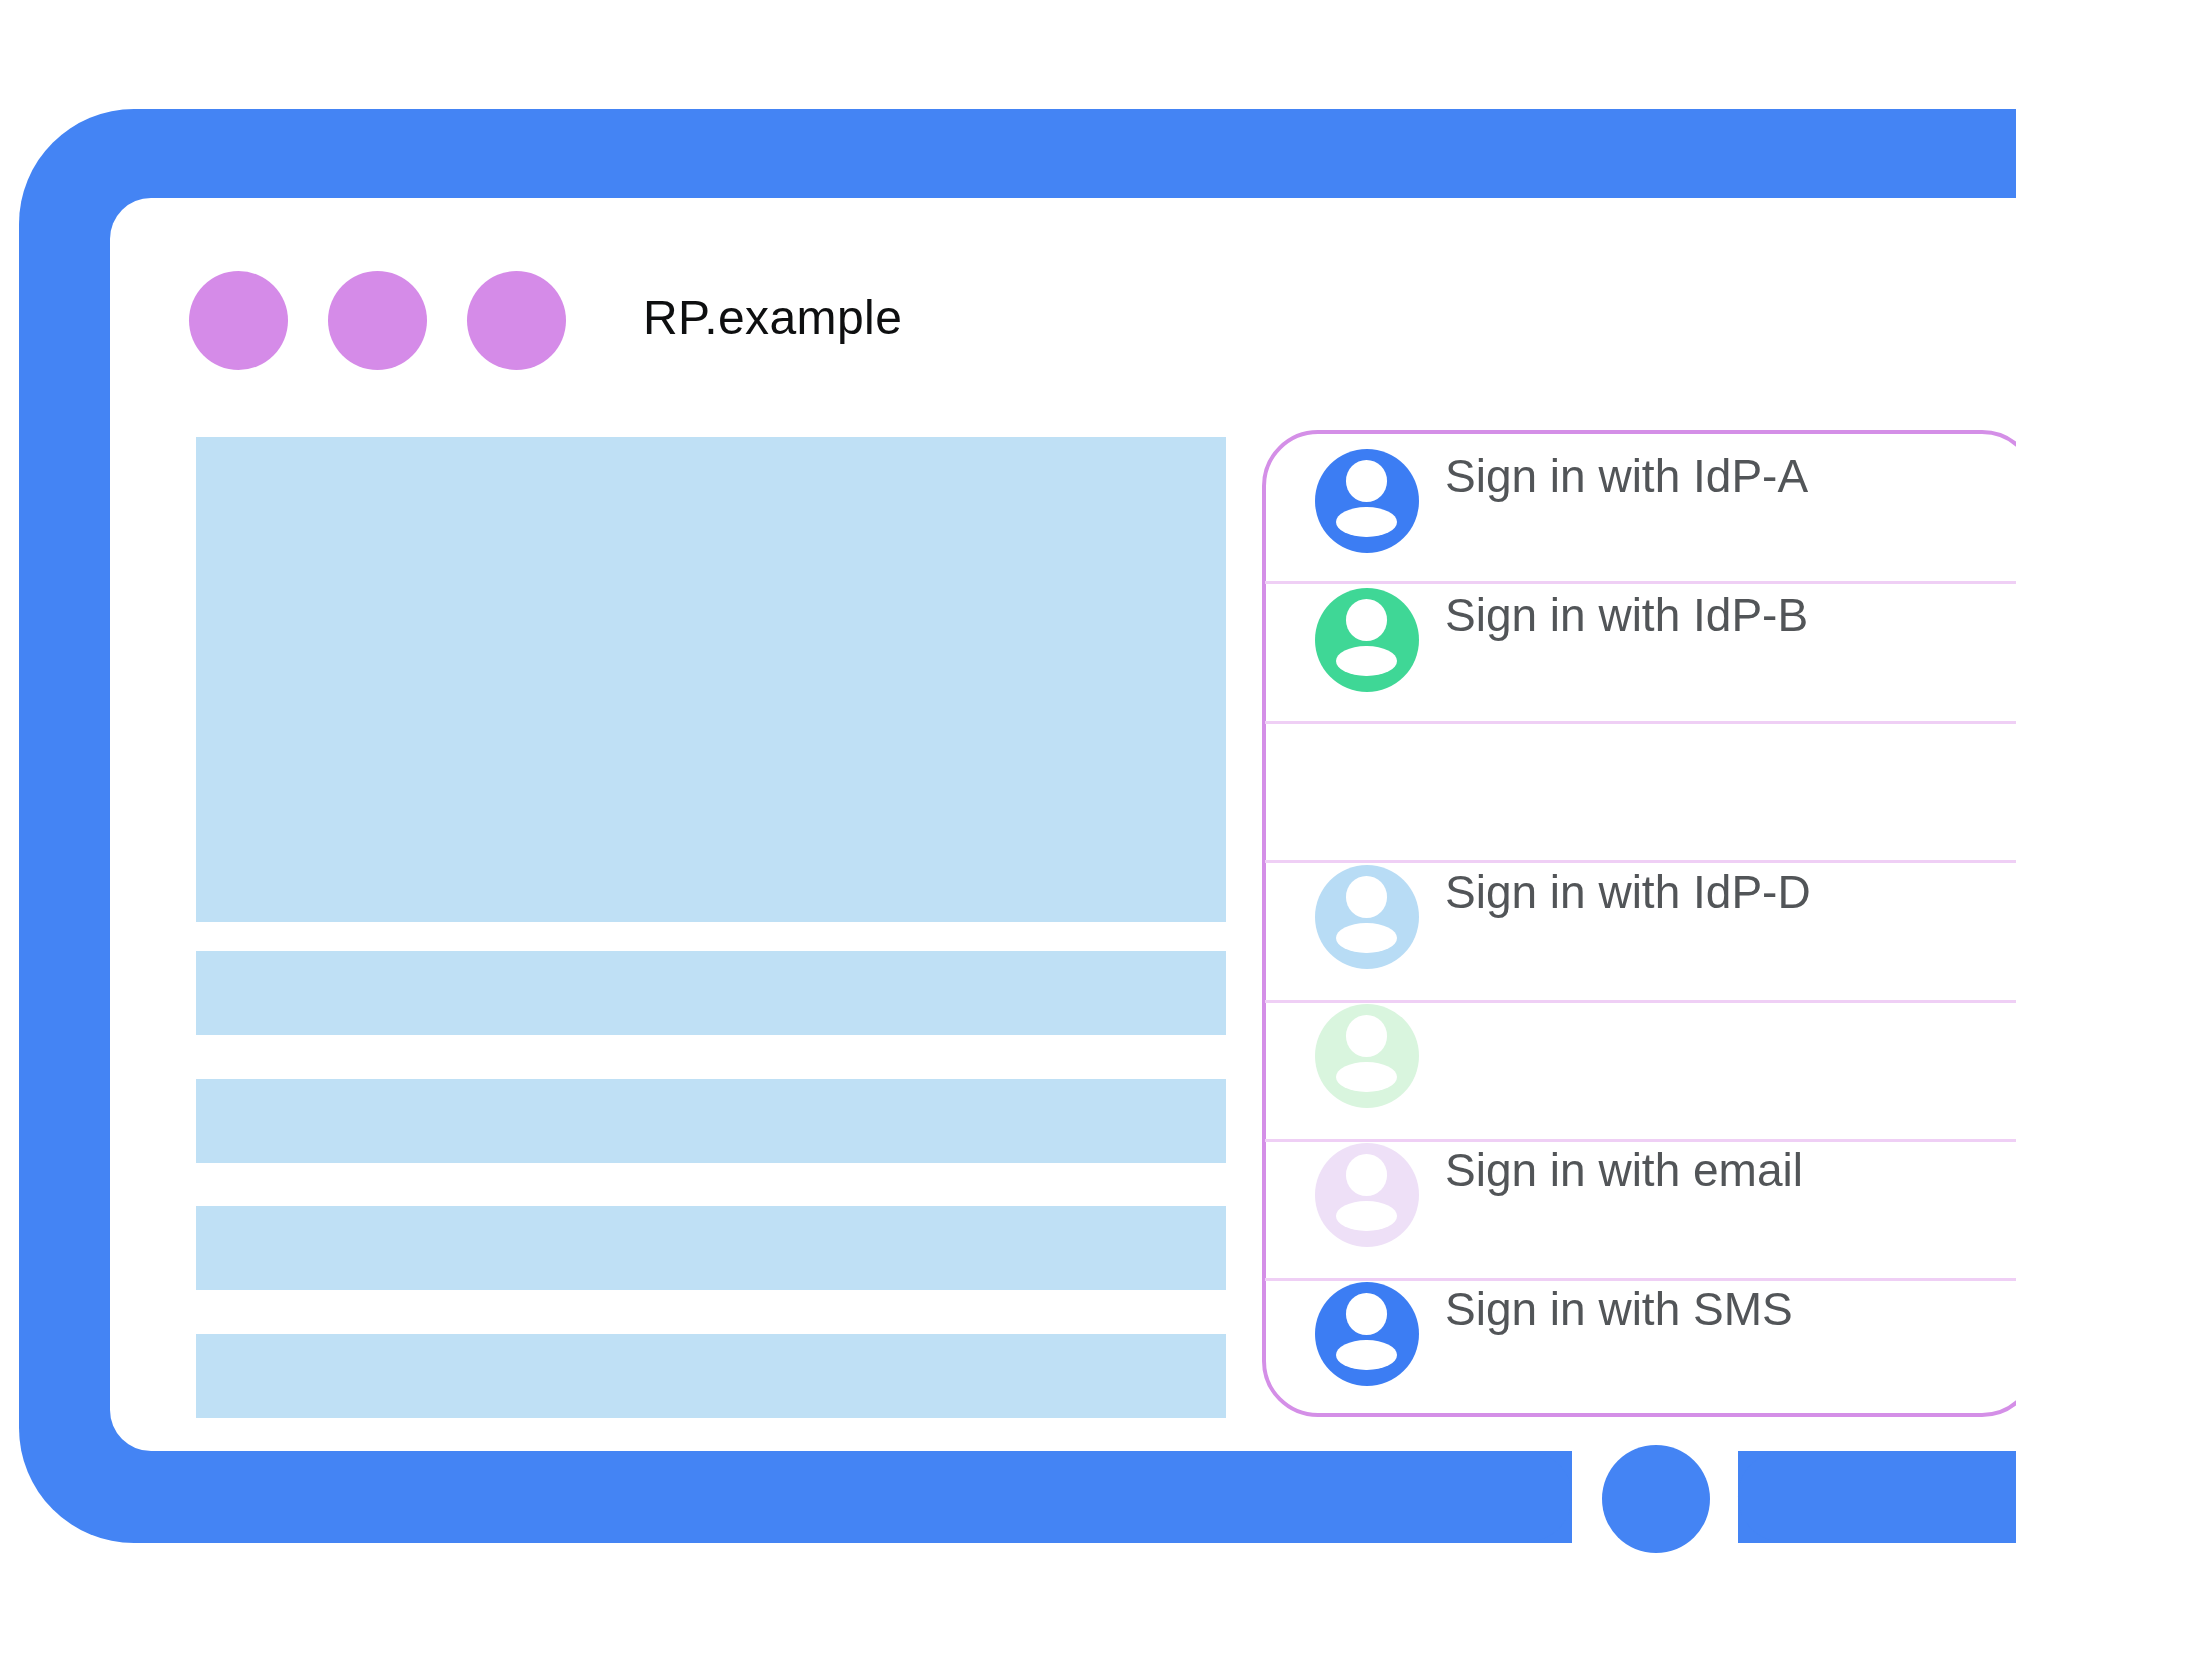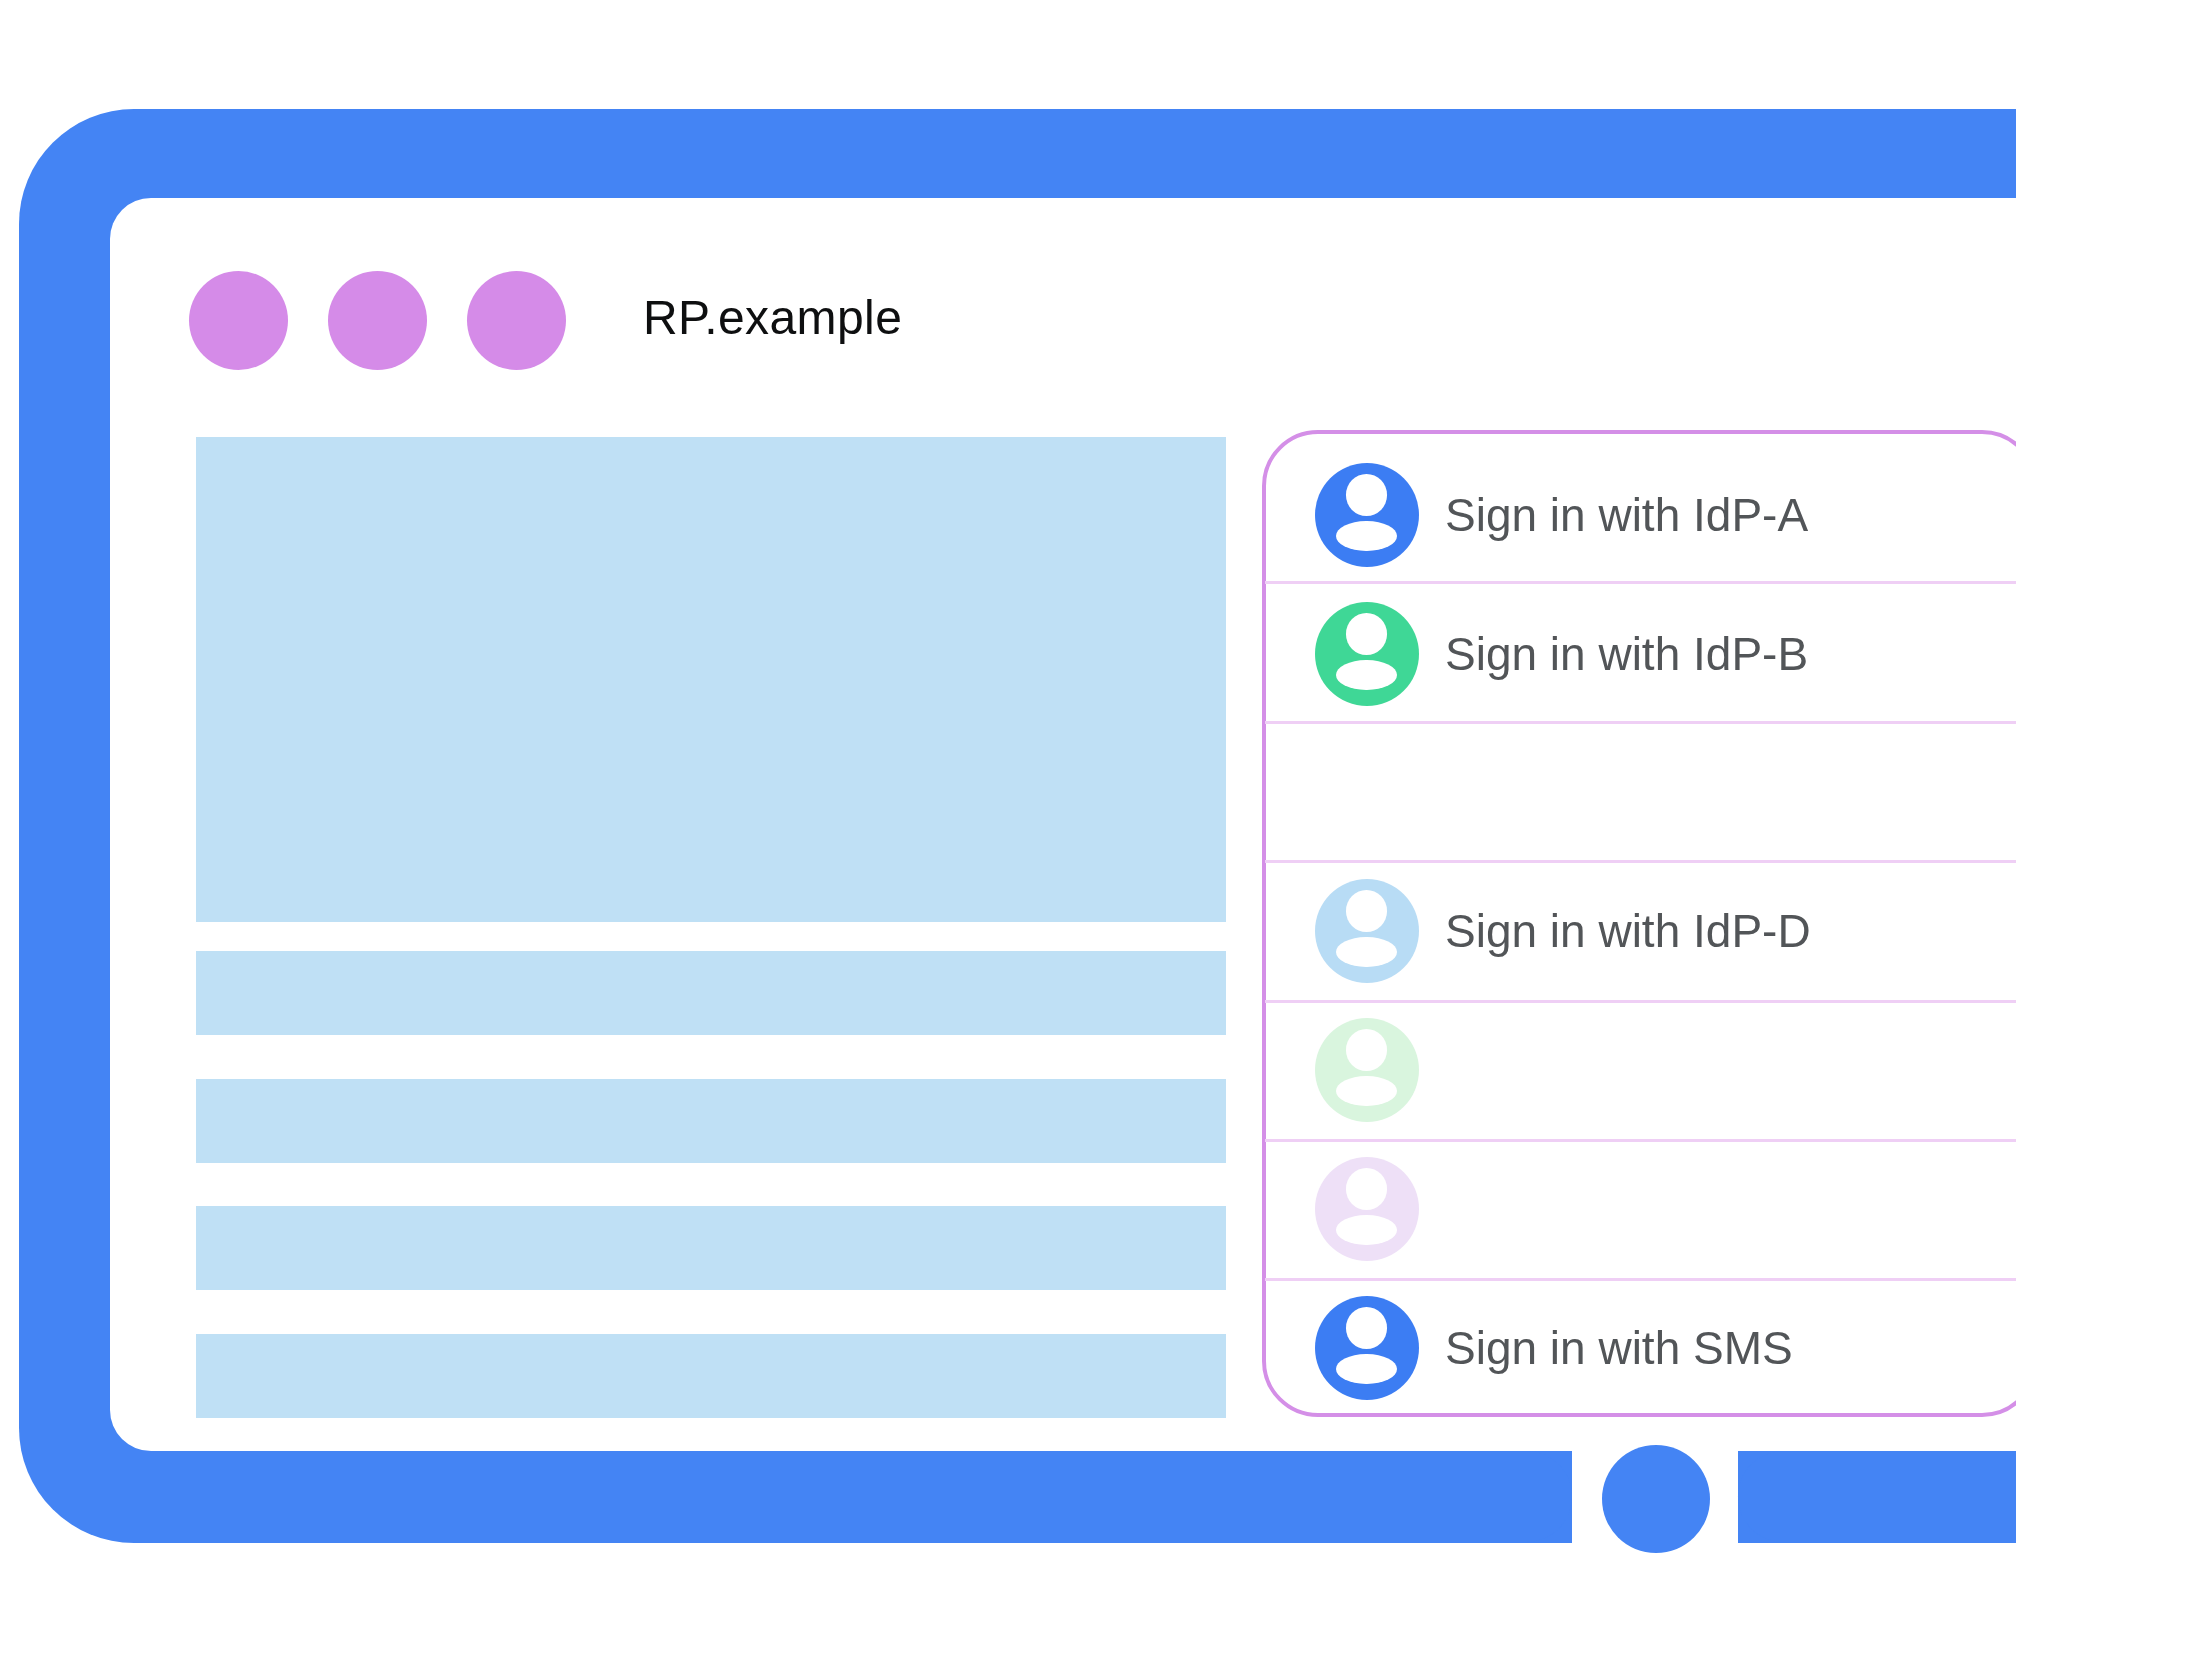--- a/index.html
+++ b/index.html
@@ -29,21 +29,21 @@
   .hero{top:437px;height:485px;}
   .line1{top:951px;height:84px;}
   .line2{top:1079px;height:84px;}
   .line3{top:1206px;height:84px;}
   .line4{top:1334px;height:84px;}
   
   .dialog{position:absolute;left:1262px;top:430px;width:776px;height:987px;box-sizing:border-box;
     background:#ffffff;border:4.4px solid #D48FE7;border-radius:56px;}
   .sep{position:absolute;left:1265px;width:769px;height:2.6px;background:#EFCFF5;}
   .sep1{top:581px}.sep2{top:721px}.sep3{top:860px}.sep4{top:1000px}.sep5{top:1139px}.sep6{top:1278px}
-  .option{position:absolute;left:1288px;width:727px;height:132px;display:flex;align-items:center;cursor:pointer;}
+  .option{position:absolute;left:1288px;width:727px;height:132px;display:flex;cursor:pointer;}
   .opt1{top:449px}.opt2{top:588px}.opt3{top:727px}.opt4{top:865px}
   .opt5{top:1004px}.opt6{top:1143px}.opt7{top:1282px}
   .avatar{position:relative;flex:0 0 auto;margin-left:26.5px;width:104px;height:104px;border-radius:50%;}
   .avatar .head{position:absolute;left:30%;top:11%;width:40%;height:40%;border-radius:50%;background:#ffffff;}
   .avatar .torso{position:absolute;left:21%;top:56%;width:58%;height:29%;border-radius:50%;background:#ffffff;}
   .option .label{margin-left:26.5px;font-size:46px;font-weight:500;color:#525558;white-space:nowrap;}
 </style>
 </head>
 <body>
 
@@ -105,20 +105,21 @@
       <span class="head"></span>
         <span class="torso"></span>
     </span>
   </div>
 
   <div class="option opt6">
     <span class="avatar" style="background: rgb(238, 224, 247);">
       <span class="head"></span>
         <span class="torso"></span>
     </span>
+    <span class="label">Sign in with email</span>
   </div>
 
   <div class="option opt7">
     <span class="avatar" style="background: rgb(60, 125, 243);">
       <span class="head"></span>
         <span class="torso"></span>
     </span>
     <span class="label">Sign in with SMS</span>
   </div>
 

